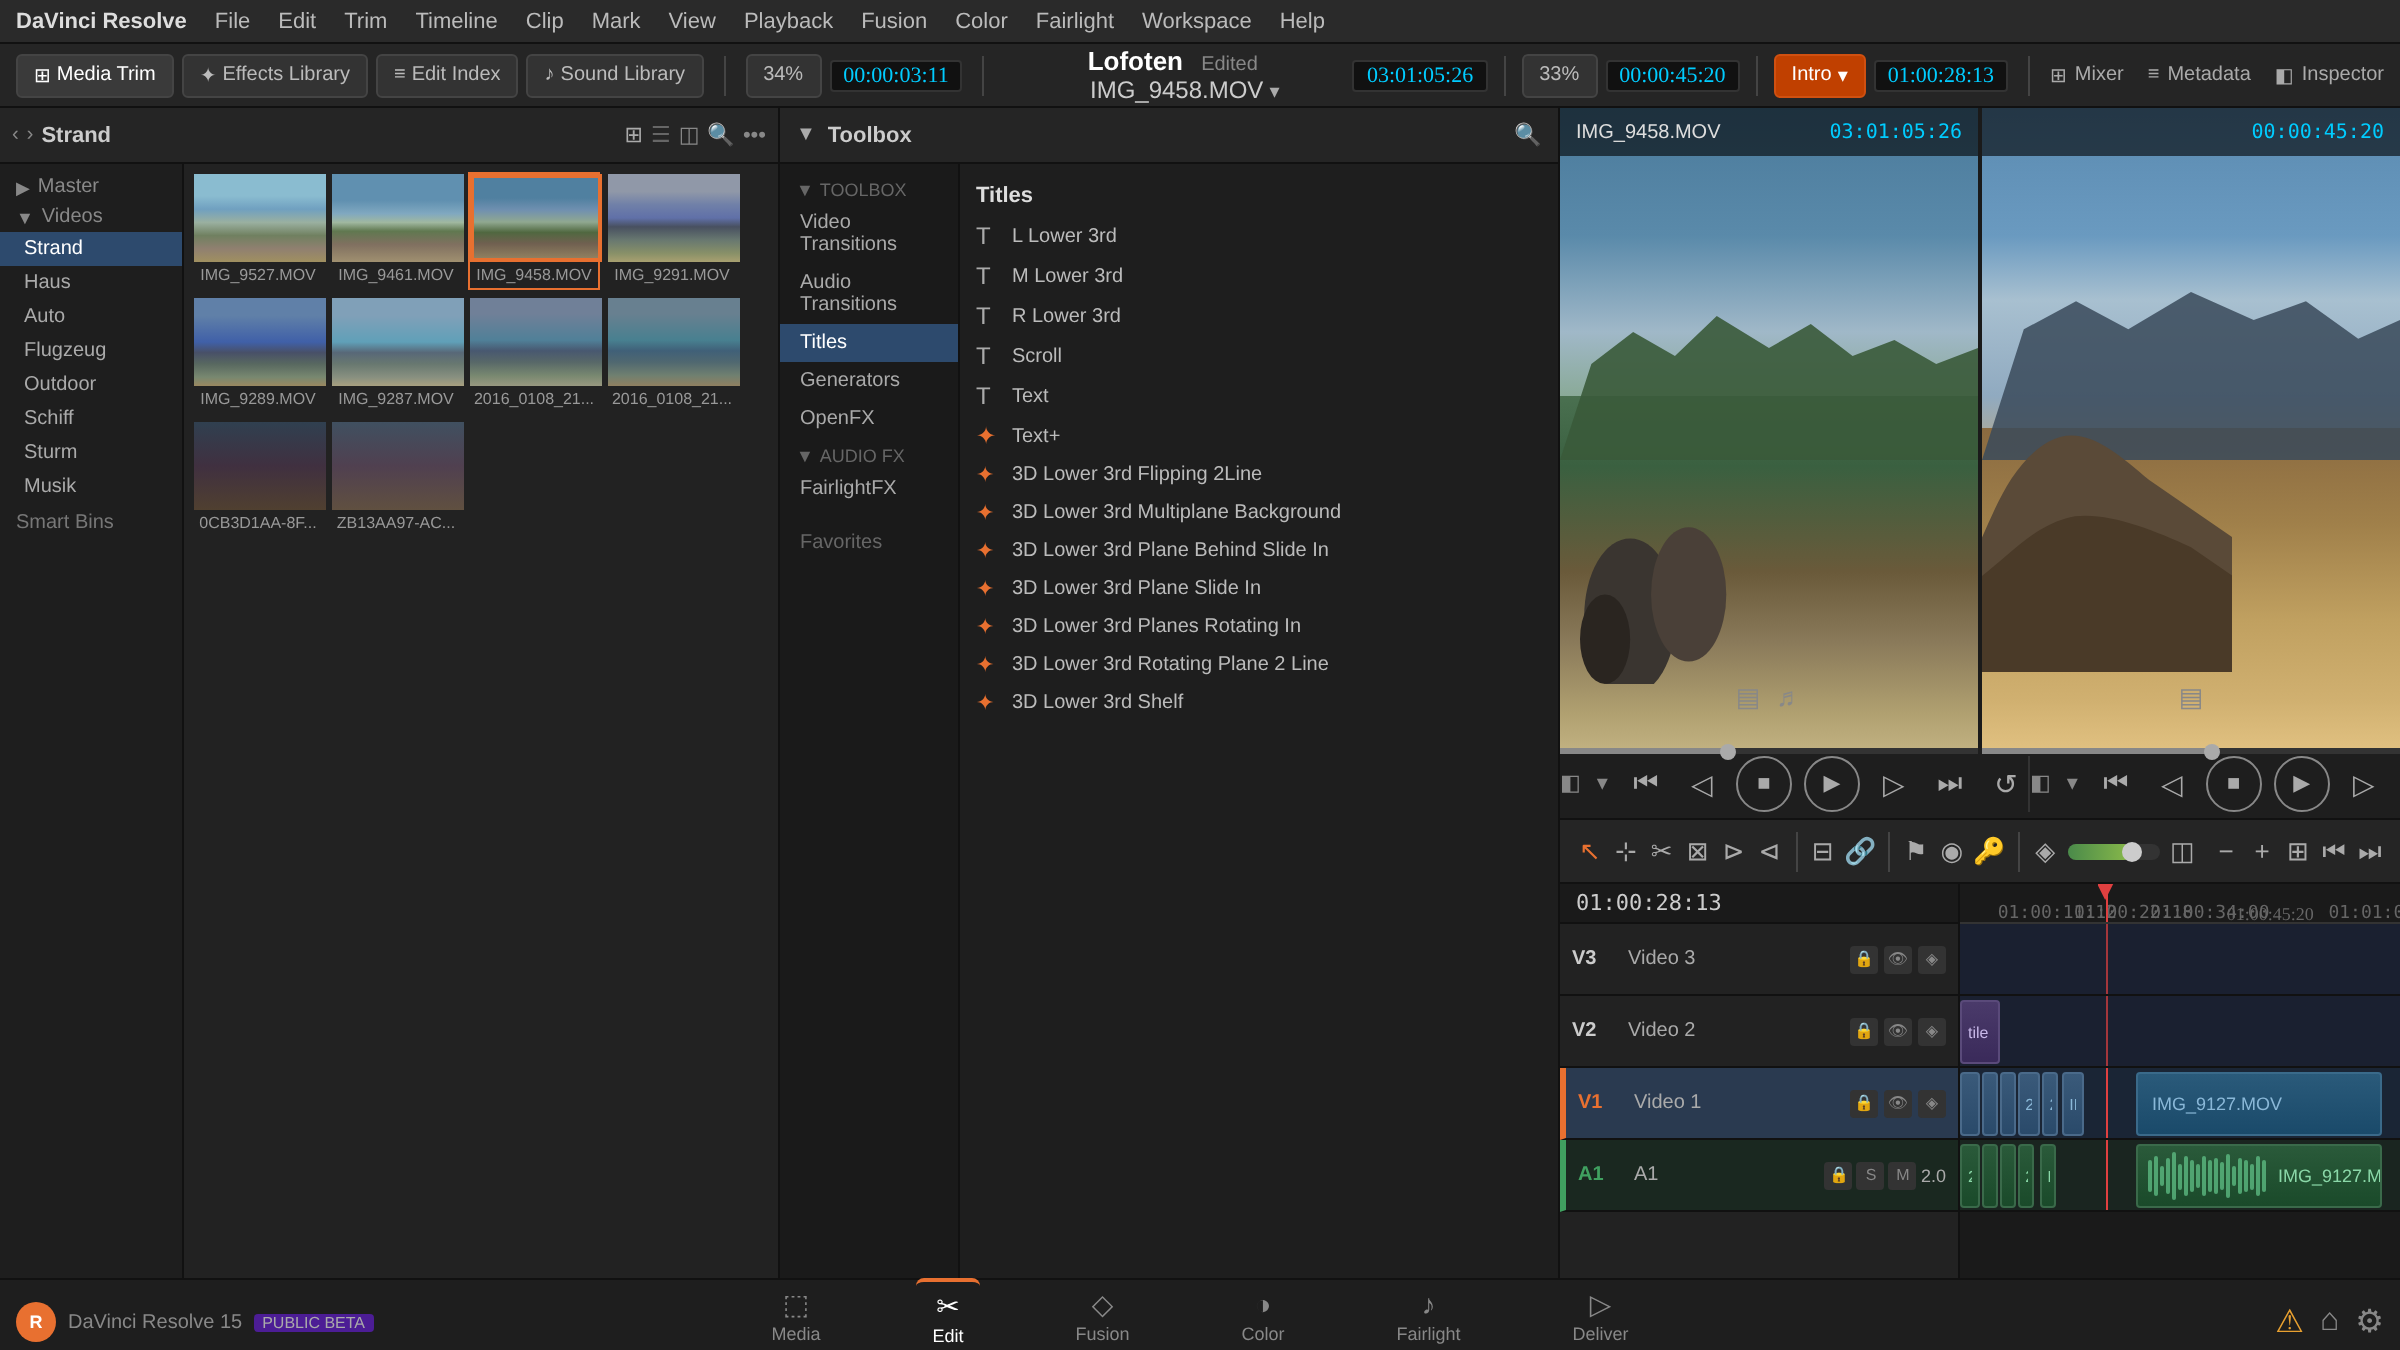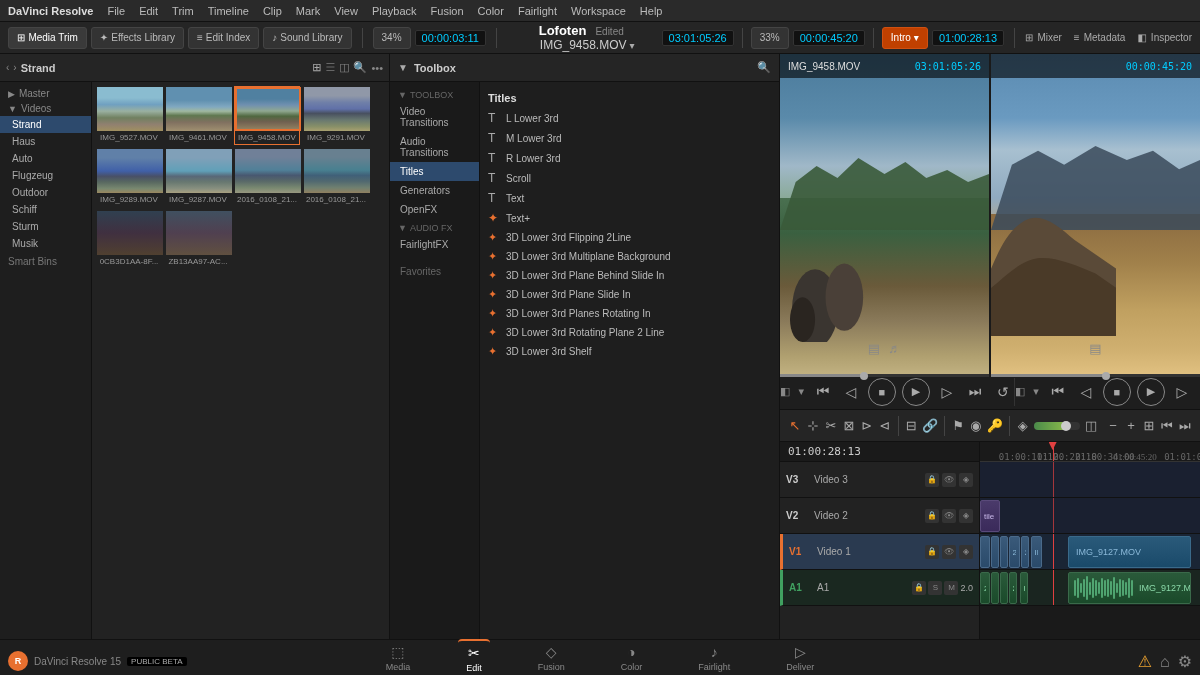--- a/index.html
+++ b/index.html
@@ -46,21 +46,21 @@
       display: flex;
       align-items: center;
       gap: 3px;
     }
     .btn-toolbar.active { background: #3a3a3a; color: #fff; }
     .timecode {
       background: #111;
       border: 1px solid #333;
       color: #0cf;
       padding: 1px 6px;
-      font-family: Liberation Sans, sans-serif;
+      font-family: Liberation Serif, serif;
       font-size: 11px;
       border-radius: 2px;
     }
 
     
     .main-layout {
       display: flex;
       height: calc(675px - 54px - 36px);
     }
 
@@ -1141,21 +1141,21 @@
   </div>
 </div>
 
 <div class="bottom-nav">
 
   <div style="position:absolute; left:8px; bottom:4px; display:flex; align-items:center; gap:6px;">
     <div style="width:20px; height:20px; background:#e87030; border-radius:50%; display:flex; align-items:center; justify-content:center;">
       <span style="color:#fff; font-size:9px; font-weight:bold;">R</span>
     </div>
     <span style="font-size:10px; color:#888;">DaVinci Resolve 15</span>
-    <span style="font-size:8px; background:#000000; color:#aaa; padding:0 4px; border-radius:2px;">PUBLIC BETA</span>
+    <span style="font-size:8px; background:#4c1d95; color:#aaa; padding:0 4px; border-radius:2px;">PUBLIC BETA</span>
   </div>
 
   <div class="nav-item">
     <span class="nav-icon">⬚</span>
     <span class="nav-label">Media</span>
   </div>
   <div class="nav-item active">
     <span class="nav-icon">✂</span>
     <span class="nav-label">Edit</span>
   </div>

